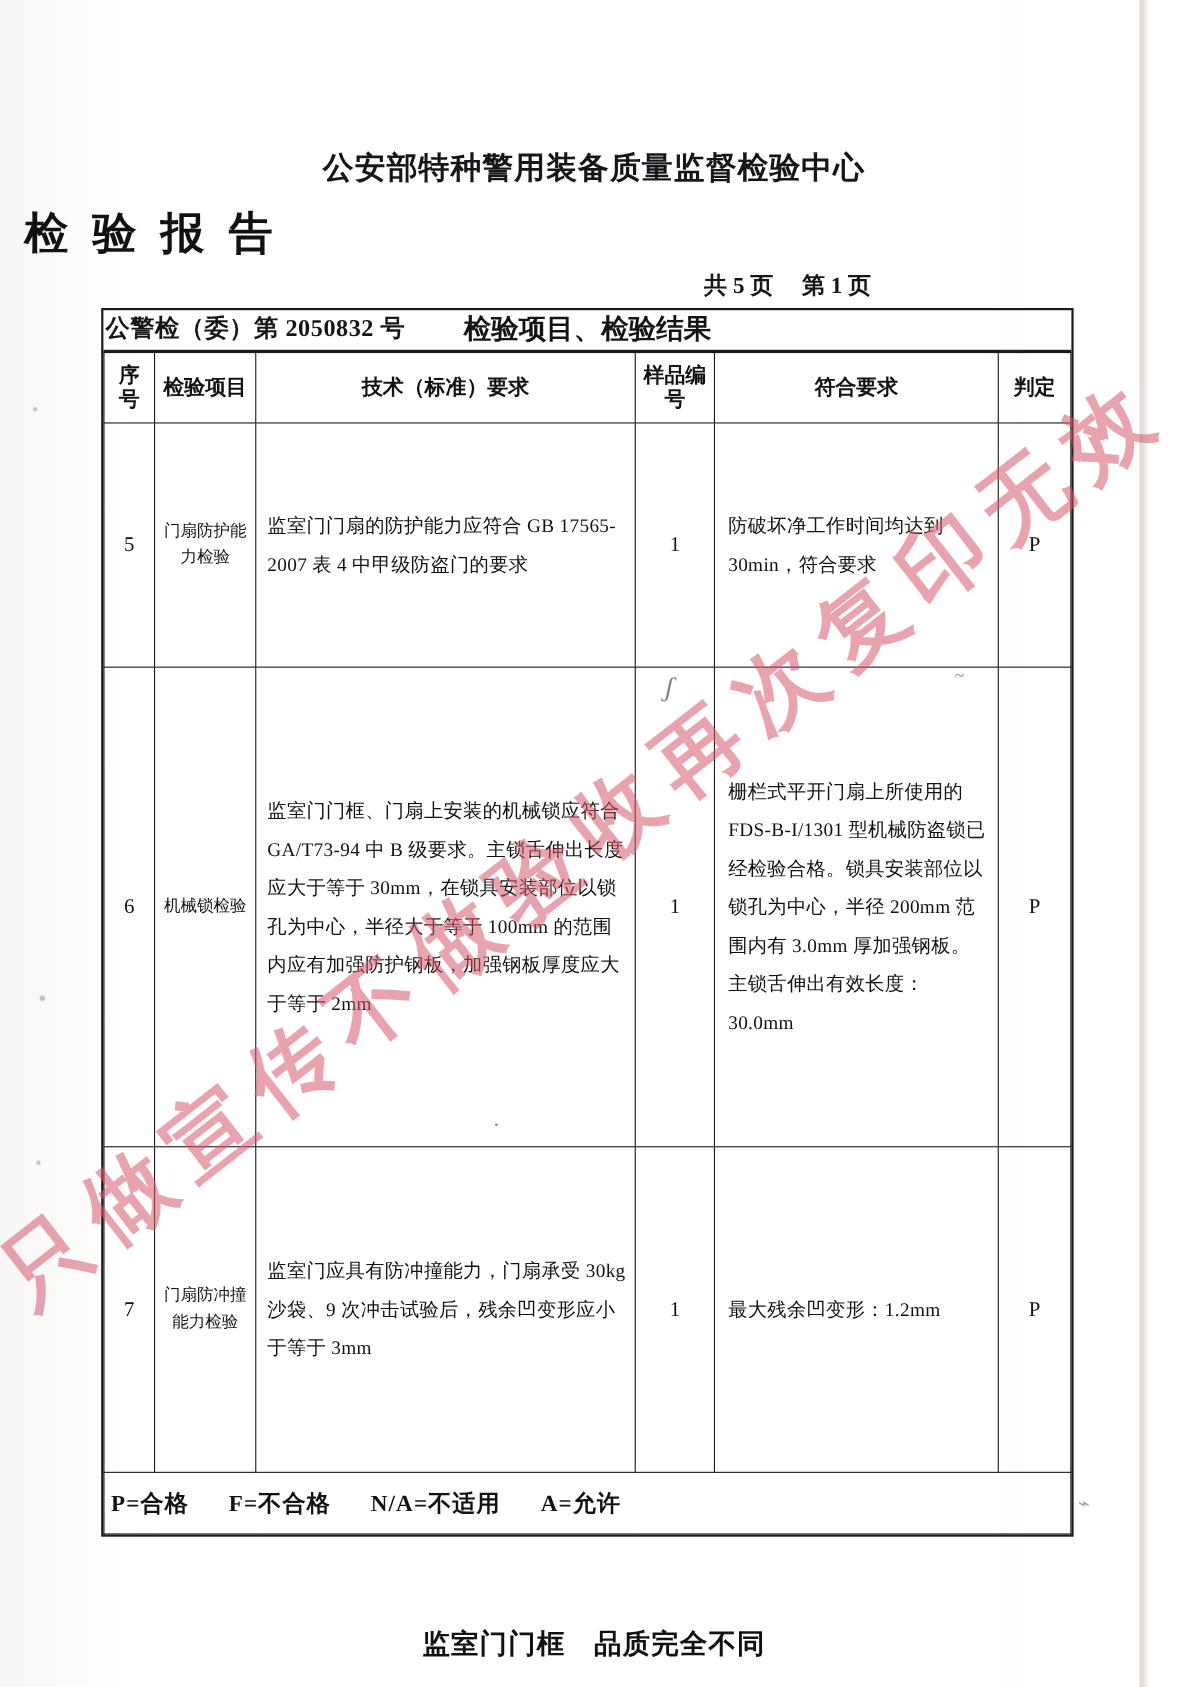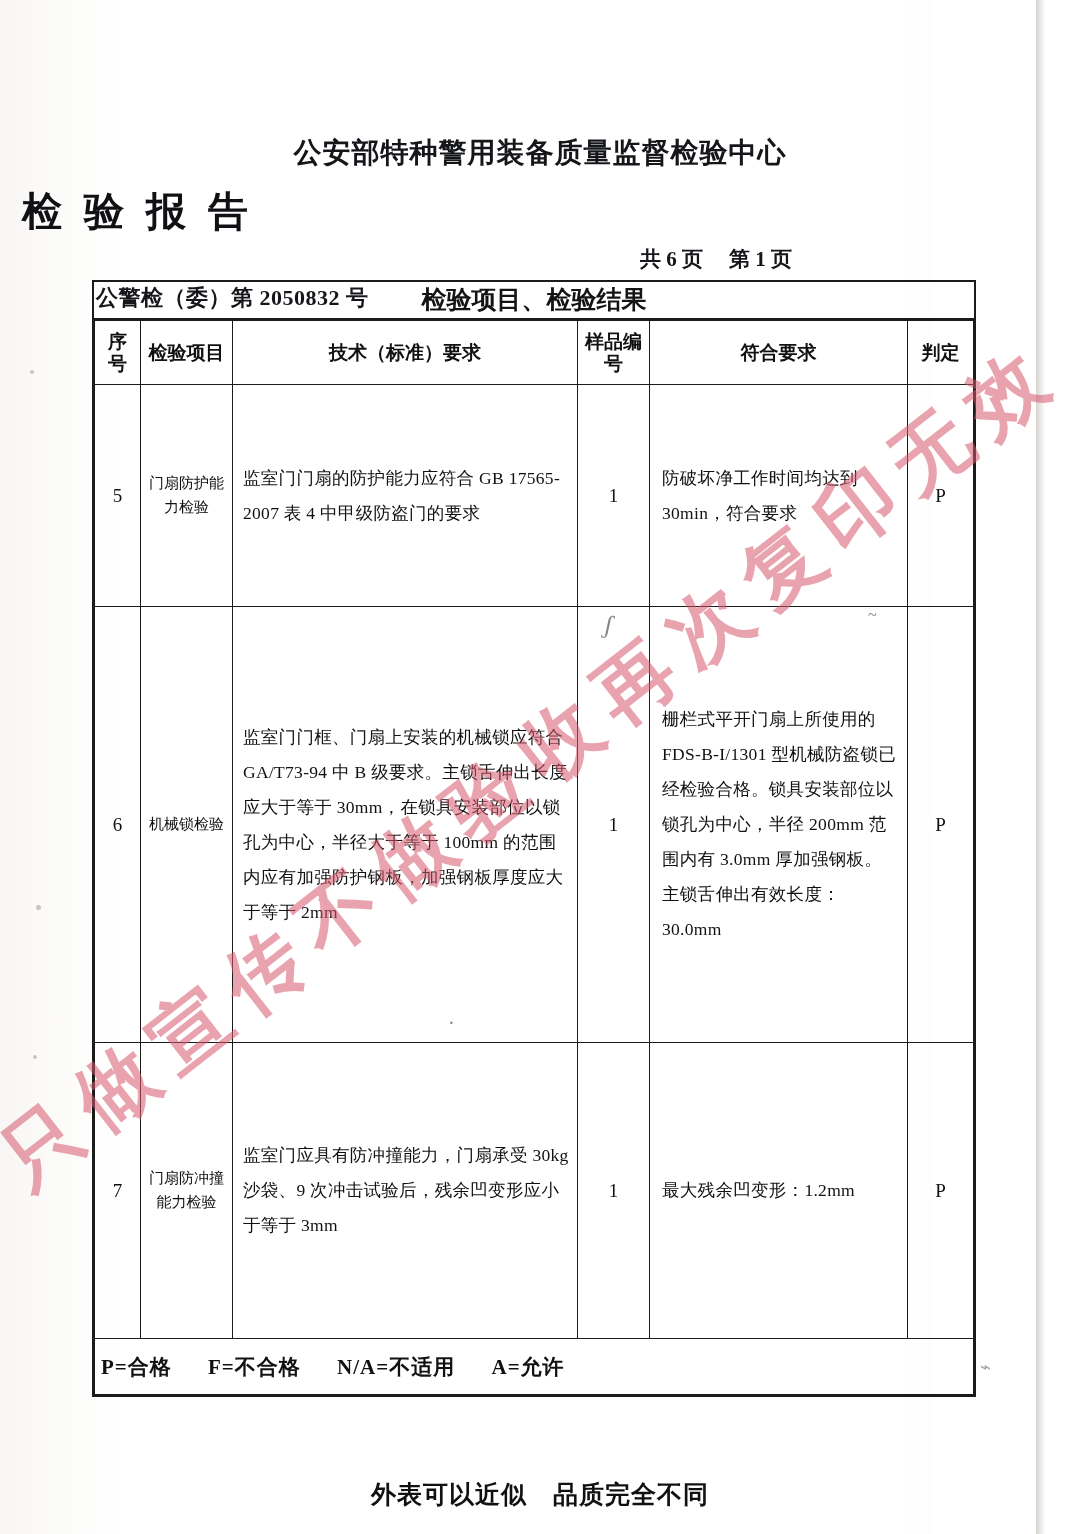--- a/index.html
+++ b/index.html
@@ -205,21 +205,21 @@
 <body>
 
 <div class="page">
 
   <div class="paper-edge"></div>
 
   <div class="org-title">公安部特种警用装备质量监督检验中心</div>
   <div class="doc-title">检验报告</div>
   <div class="report-no">公警检（委）第 2050832 号</div>
   <div class="page-no">
-    <span>共 6 页</span><span class="gap"></span><span>第 1 页</span>
+    <span>共 5 页</span><span class="gap"></span><span>第 1 页</span>
   </div>
 
   <div class="tbl">
     <div class="tbl-caption">检验项目、检验结果</div>
     <table>
       <colgroup>
         <col class="c-no">
           <col class="c-item">
           <col class="c-req">
           <col class="c-smp">
@@ -277,16 +277,16 @@
 
   <div class="speck" style="left:30px; top:370px; width:4px; height:4px;"></div>
   <div class="speck" style="left:36px; top:905px; width:5px; height:5px;"></div>
   <div class="speck" style="left:33px; top:1055px; width:4px; height:4px;"></div>
   <div class="pencil-mark" style="left:448px; top:1012px;">·</div>
   <div class="pencil-mark" style="left:604px; top:610px; font-size:26px; transform:rotate(12deg);">ʃ</div>
   <div class="pencil-mark" style="left:868px; top:606px; font-size:16px;">~</div>
   <div class="pencil-mark" style="left:980px; top:1356px; font-size:18px; color:#7d7a76;">⌁</div>
 
   <div class="footer-note">
-    <span>外表可以近似</span><span class="gap"></span><span>品质完全不同</span>
+    <span>监室门门框</span><span class="gap"></span><span>品质完全不同</span>
   </div>
 
 </div>
 
 </body></html>

